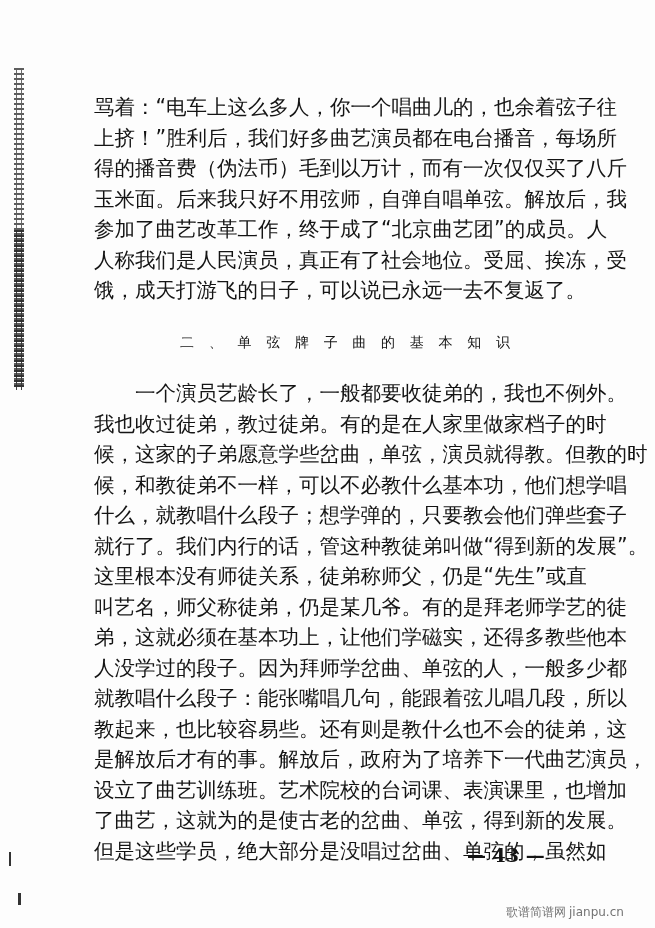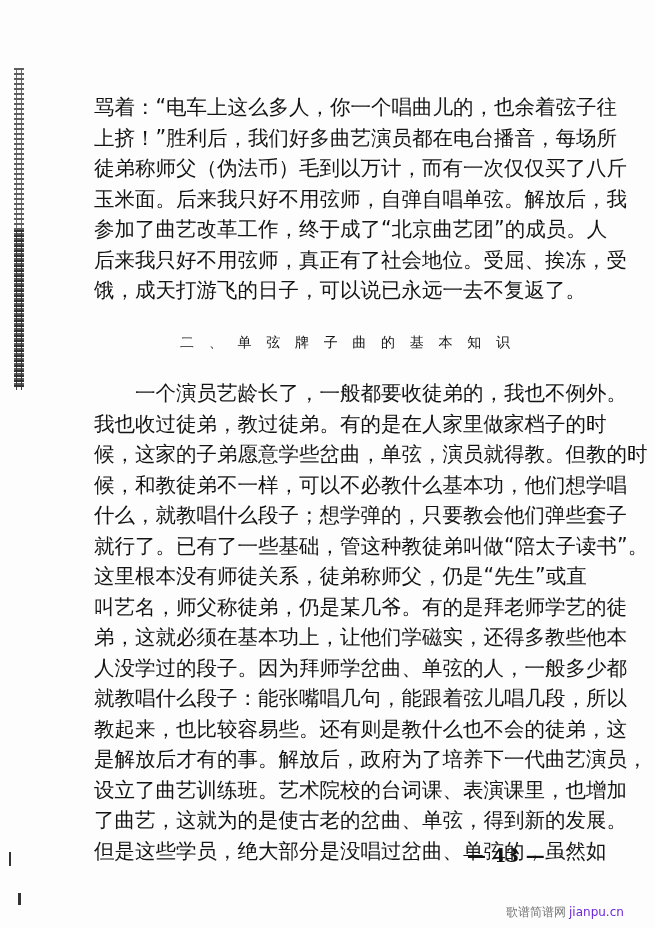--- a/index.html
+++ b/index.html
@@ -92,53 +92,53 @@
     .watermark {
       position: absolute;
       left: 506px;
       top: 904px;
       font-size: 12px;
       line-height: 16px;
       white-space: nowrap;
       color: #777;
     }
     .watermark .domain {
-      color: #6d28d9;
+      color: #737373;
       margin-left: 3px;
     }
   </style>
 </head>
 <body>
 
 <div class="page">
 
   <div class="binding-edge"></div>
   <div class="binding-edge dense"></div>
   <div class="scan-mark m1"></div>
   <div class="scan-mark m2"></div>
 
   <div class="text-block" style="top:92px;">
     <div class="line" style="top:0px;">骂着：“电车上这么多人，你一个唱曲儿的，也余着弦子往</div>
     <div class="line" style="top:30.5px;">上挤！”胜利后，我们好多曲艺演员都在电台播音，每场所</div>
-    <div class="line" style="top:61px;">徒弟称师父（伪法币）毛到以万计，而有一次仅仅买了八斤</div>
+    <div class="line" style="top:61px;">得的播音费（伪法币）毛到以万计，而有一次仅仅买了八斤</div>
     <div class="line" style="top:91.5px;">玉米面。后来我只好不用弦师，自弹自唱单弦。解放后，我</div>
     <div class="line" style="top:122px;">参加了曲艺改革工作，终于成了“北京曲艺团”的成员。人</div>
-    <div class="line" style="top:152.5px;">后来我只好不用弦师，真正有了社会地位。受屈、挨冻，受</div>
+    <div class="line" style="top:152.5px;">人称我们是人民演员，真正有了社会地位。受屈、挨冻，受</div>
     <div class="line last" style="top:183px;">饿，成天打游飞的日子，可以说已永远一去不复返了。</div>
   </div>
 
   <div class="heading">二、单弦牌子曲的基本知识</div>
 
   <div class="text-block" style="top:378px;">
     <div class="line indent" style="top:0px;">一个演员艺龄长了，一般都要收徒弟的，我也不例外。</div>
     <div class="line" style="top:30.5px;">我也收过徒弟，教过徒弟。有的是在人家里做家档子的时</div>
     <div class="line" style="top:61px;">候，这家的子弟愿意学些岔曲，单弦，演员就得教。但教的时</div>
     <div class="line" style="top:91.5px;">候，和教徒弟不一样，可以不必教什么基本功，他们想学唱</div>
     <div class="line" style="top:122px;">什么，就教唱什么段子；想学弹的，只要教会他们弹些套子</div>
-    <div class="line" style="top:152.5px;">就行了。已有了一些基础，管这种教徒弟叫做“陪太子读书”。</div>
+    <div class="line" style="top:152.5px;">就行了。我们内行的话，管这种教徒弟叫做“得到新的发展”。</div>
     <div class="line" style="top:183px;">这里根本没有师徒关系，徒弟称师父，仍是“先生”或直</div>
     <div class="line" style="top:213.5px;">叫艺名，师父称徒弟，仍是某几爷。有的是拜老师学艺的徒</div>
     <div class="line" style="top:244px;">弟，这就必须在基本功上，让他们学磁实，还得多教些他本</div>
     <div class="line" style="top:274.5px;">人没学过的段子。因为拜师学岔曲、单弦的人，一般多少都</div>
     <div class="line" style="top:305px;">就教唱什么段子：能张嘴唱几句，能跟着弦儿唱几段，所以</div>
     <div class="line" style="top:335.5px;">教起来，也比较容易些。还有则是教什么也不会的徒弟，这</div>
     <div class="line" style="top:366px;">是解放后才有的事。解放后，政府为了培养下一代曲艺演员，</div>
     <div class="line" style="top:396.5px;">设立了曲艺训练班。艺术院校的台词课、表演课里，也增加</div>
     <div class="line" style="top:427px;">了曲艺，这就为的是使古老的岔曲、单弦，得到新的发展。</div>
     <div class="line" style="top:457.5px;">但是这些学员，绝大部分是没唱过岔曲、单弦的，虽然如</div>

